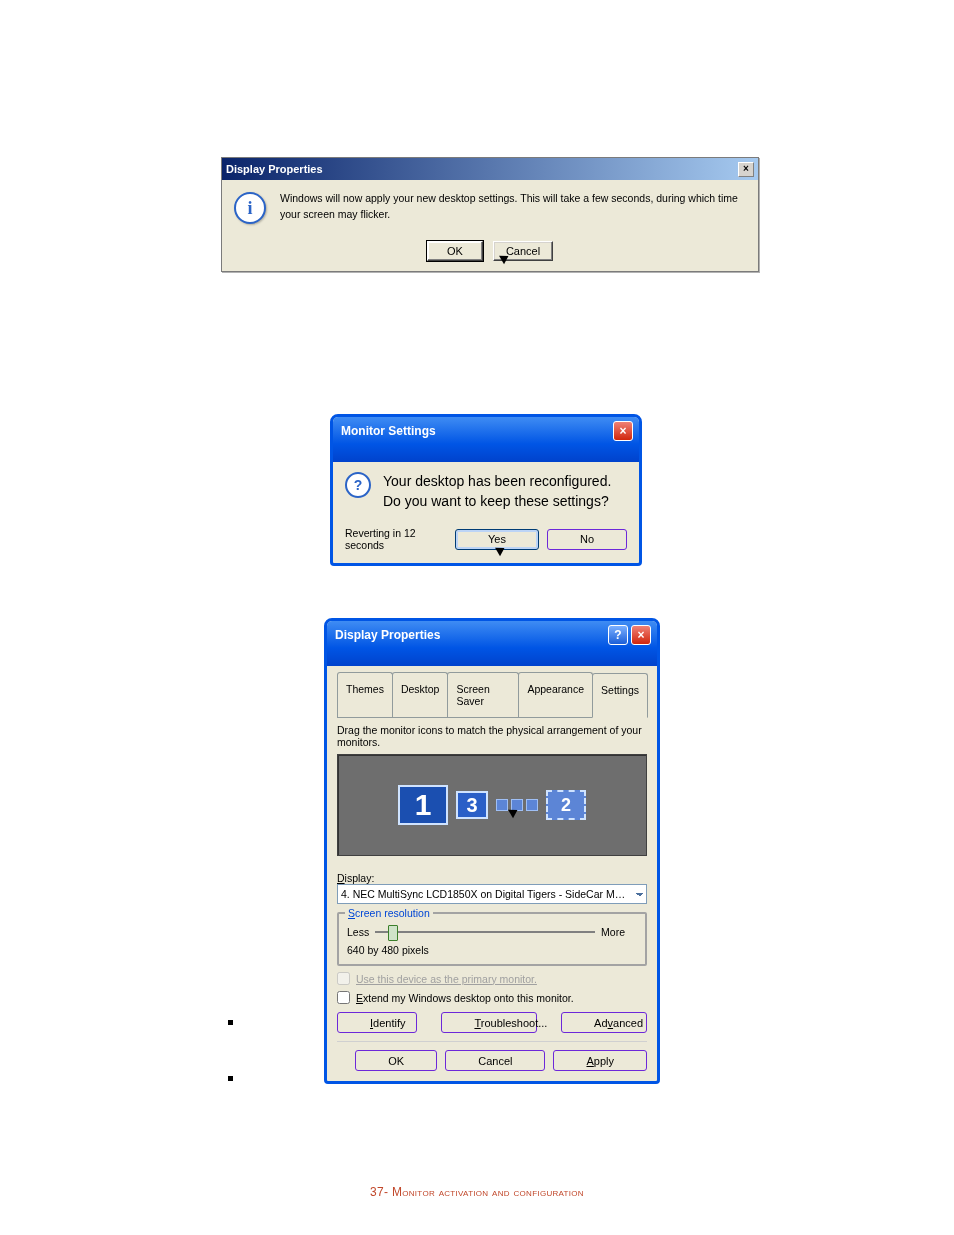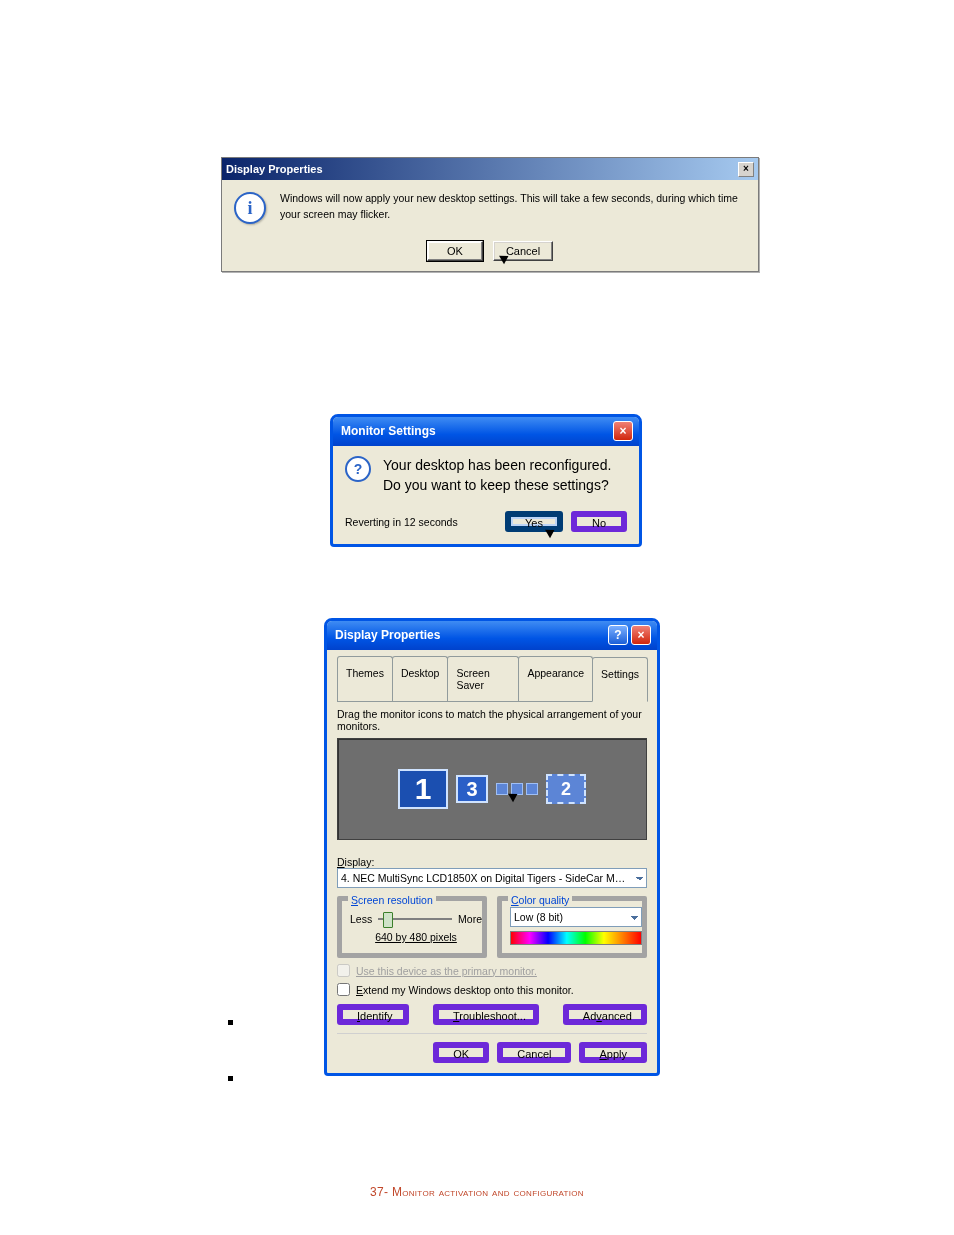--- a/index.html
+++ b/index.html
@@ -84,21 +84,21 @@
     left: 330px;
     top: 414px;
     width: 306px;
     background:#ece9d8;
     border: 3px solid #0055e5;
     border-radius: 8px 8px 4px 4px;
   }
   .xp-title {
     background: linear-gradient(to bottom, #3f8cf3, #0055e5 60%, #0042cc);
     color:#fff; font-weight:bold; font-size:12px;
-    padding: 4px 6px 5px 8px;
+    padding: 4px 6px 21px 8px;
     border-radius: 5px 5px 0 0;
     display:flex; justify-content:space-between; align-items:center;
   }
   .xp-close, .xp-help {
     width: 18px; height:18px; border-radius:3px;
     display:flex; align-items:center; justify-content:center;
     font-weight:bold; color:#fff;
   }
   .xp-close { background: linear-gradient(#f08176,#d1260c); border:1px solid #fff; }
   .xp-help  { background: linear-gradient(#7bb0ff,#1b5fd8); border:1px solid #fff; margin-right:3px; }
@@ -112,23 +112,23 @@
     color:#2b64c7; font-weight:bold; font-size:14px;
   }
   .dlg2 .msg { font-size:14px; line-height:1.4; }
   .dlg2 .footer {
     display:flex; justify-content:space-between; align-items:center;
     padding: 6px 12px 12px 12px; font-size:10.5px;
   }
   .xp-btn {
     min-width: 56px; height: 21px;
     background:#ece9d8;
-    border: 6px solid #6d28d9; border-radius:3px;
+    border: 1px solid #6d28d9; border-radius:3px;
     font-size: 11px; font-family: inherit; cursor:default;
-    padding:0 14px;
+    padding:0 32px;
   }
   .xp-btn.default { box-shadow: 0 0 0 2px #bcd4f6 inset; border-color:#003c74; }
   .dlg2 .footer .btns { display:flex; gap:8px; }
 
   
   .dlg3 {
     position: absolute;
     left: 324px;
     top: 618px;
     width: 330px;
@@ -163,29 +163,29 @@
     width: 100%; height: 20px; font-size:10.5px; font-family:inherit;
     background:#fff; border:1px solid #7f9db9; padding:1px 16px 1px 3px;
     appearance:none; -webkit-appearance:none;
     background-image: linear-gradient(45deg, transparent 50%, #4b6f9d 50%), linear-gradient(135deg, #4b6f9d 50%, transparent 50%);
     background-position: right 6px top 8px, right 2px top 8px;
     background-size: 4px 4px, 4px 4px;
     background-repeat: no-repeat;
     overflow:hidden; text-overflow:ellipsis; white-space:nowrap;
   }
   .two-col { display:flex; gap:10px; margin-top:8px; }
-  .group { flex:1; border:5px solid #a3a3a3; border-radius:2px; padding:6px 0 8px 8px; position:relative; font-size:10.5px; }
+  .group { flex:1; border:2px solid #a3a3a3; border-radius:2px; padding:6px 20px 8px 8px; position:relative; font-size:10.5px; }
   .group .legend { position:absolute; top:-7px; left:6px; background:#ece9d8; padding:0 3px; color:#0046d5; font-size:10.5px; }
   .slider-row { display:flex; align-items:center; gap:6px; margin-top:6px; }
   .slider-track { flex:1; height:2px; background:#808080; position:relative; }
   .slider-thumb {
     position:absolute; left:6%; top:-6px; width:8px; height:14px;
     background:#cfe3c8; border:1px solid #3b7f2a; border-radius:1px;
   }
-  .res-text { text-align:center; margin-top:6px; font-size:10.5px;text-decoration:underline; }
+  .res-text { margin-top:6px; font-size:10.5px; }
   .cq-select {
     width:100%; height:20px; font-size:10.5px; font-family:inherit;
     background:#fff; border:1px solid #7f9db9; padding:1px 16px 1px 3px;
     appearance:none; -webkit-appearance:none;
     background-image: linear-gradient(45deg, transparent 50%, #4b6f9d 50%), linear-gradient(135deg, #4b6f9d 50%, transparent 50%);
     background-position: right 6px top 8px, right 2px top 8px;
     background-size: 4px 4px, 4px 4px;
     background-repeat: no-repeat;
   }
   .spectrum {
@@ -292,27 +292,20 @@
         <div class="legend"><span class="uline">S</span>creen resolution</div>
         <div class="slider-row">
           <span>Less</span>
           <div class="slider-track">
               <div class="slider-thumb"></div>
             </div>
           <span>More</span>
         </div>
         <div class="res-text">640 by 480 pixels</div>
       </div>
-      <div class="group">
-        <div class="legend"><span class="uline">C</span>olor quality</div>
-        <select class="cq-select">
-          <option>Low (8 bit)</option>
-        </select>
-        <div class="spectrum"></div>
-      </div>
     </div>
     <div class="check-row disabled">
       <input type="checkbox" disabled="" style="">
       <span><span class="uline">U</span>se this device as the primary monitor.</span>
     </div>
     <div class="check-row">
       <input type="checkbox" style="">
       <span><span class="uline">E</span>xtend my Windows desktop onto this monitor.</span>
     </div>
     <div class="btn-row">

